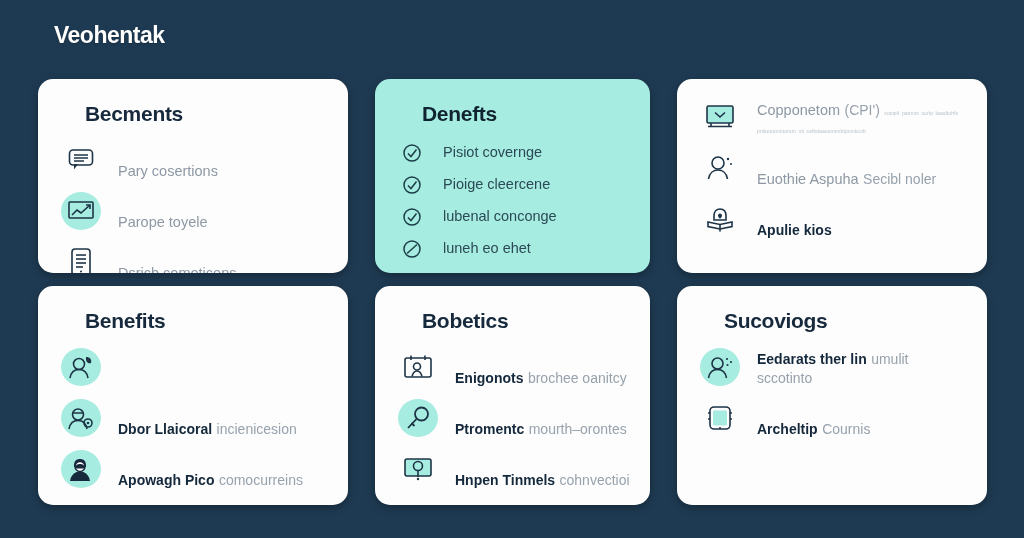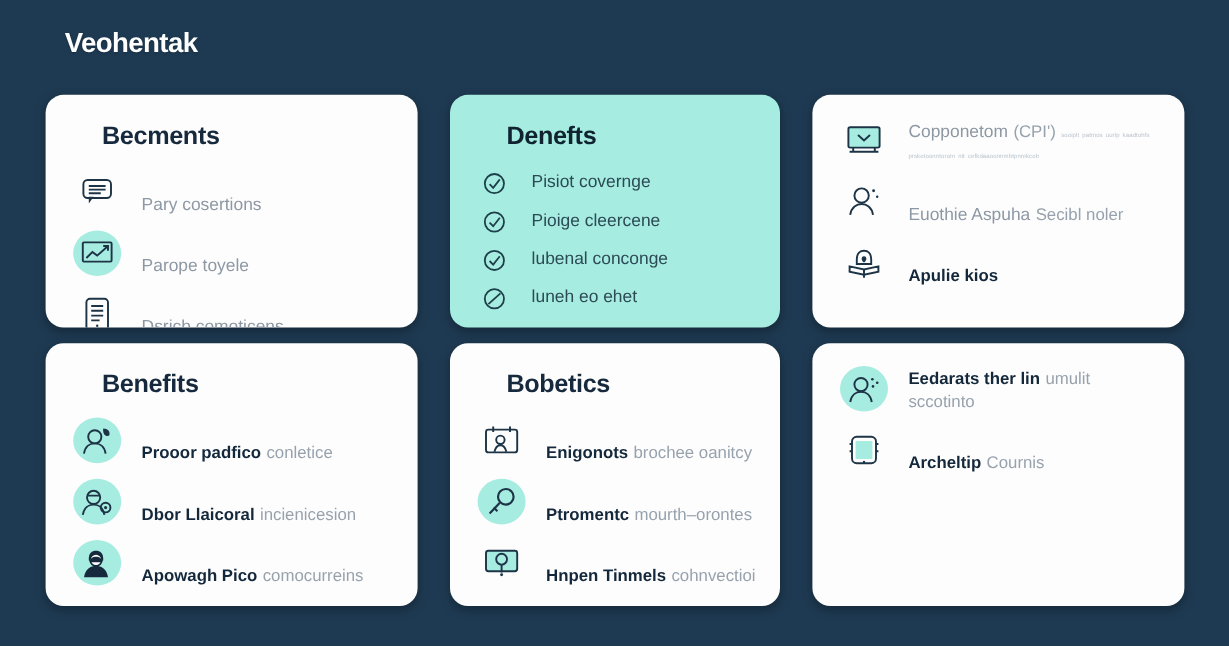--- a/index.html
+++ b/index.html
@@ -280,24 +280,20 @@
     <div class="items">
 
       <div class="item">
         <span class="icon-wrap circled">
           <svg width="30" height="27" viewBox="0 0 30 27" fill="none" stroke="#1d3446" stroke-width="1.6">
             <circle cx="13" cy="10" r="5.5"></circle>
             <path d="M4 24 C5 18 9 15.5 13 15.5 C17 15.5 21 18 22 24"></path>
             <path d="M20 3 C24 3 26 5.5 25 9 C22 10 19.5 8 20 3 Z" fill="#1d3446" stroke="none"></path>
           </svg>
         </span>
-        <span class="item-text">
-          <span class="item-label">Prooor padfico</span>
-          <span class="item-sub">conletice</span>
-        </span>
       </div>
 
       <div class="item">
         <span class="icon-wrap circled">
           <svg width="30" height="27" viewBox="0 0 30 27" fill="none" stroke="#1d3446" stroke-width="1.6">
             <circle cx="12" cy="9.5" r="5.5"></circle>
             <line x1="6.5" y1="8" x2="17.5" y2="8"></line>
             <path d="M3 24 C4 18 8 15.5 12 15.5 C16 15.5 20 18 21 24"></path>
             <circle cx="22" cy="18" r="4"></circle>
             <circle cx="22" cy="18" r="1.3" fill="#1d3446" stroke="none"></circle>
@@ -373,20 +369,21 @@
         <span class="item-text">
           <span class="item-label">Hnpen Tinmels</span>
           <span class="item-sub">cohnvectioi</span>
         </span>
       </div>
 
     </div>
   </div>
 
   <div class="card">
+    <div class="card-title">Sucoviogs</div>
     <div class="items">
 
       <div class="item">
         <span class="icon-wrap circled">
           <svg width="30" height="27" viewBox="0 0 30 27" fill="none" stroke="#1d3446" stroke-width="1.6">
             <circle cx="12.5" cy="9.5" r="5.5"></circle>
             <path d="M3.5 24 C4.5 18 8.5 15.5 12.5 15.5 C16.5 15.5 20.5 18 21.5 24"></path>
             <circle cx="22" cy="5" r="1.1" fill="#1d3446" stroke="none"></circle>
             <circle cx="26" cy="8" r="1.1" fill="#1d3446" stroke="none"></circle>
             <circle cx="22.5" cy="11" r="1.1" fill="#1d3446" stroke="none"></circle>

